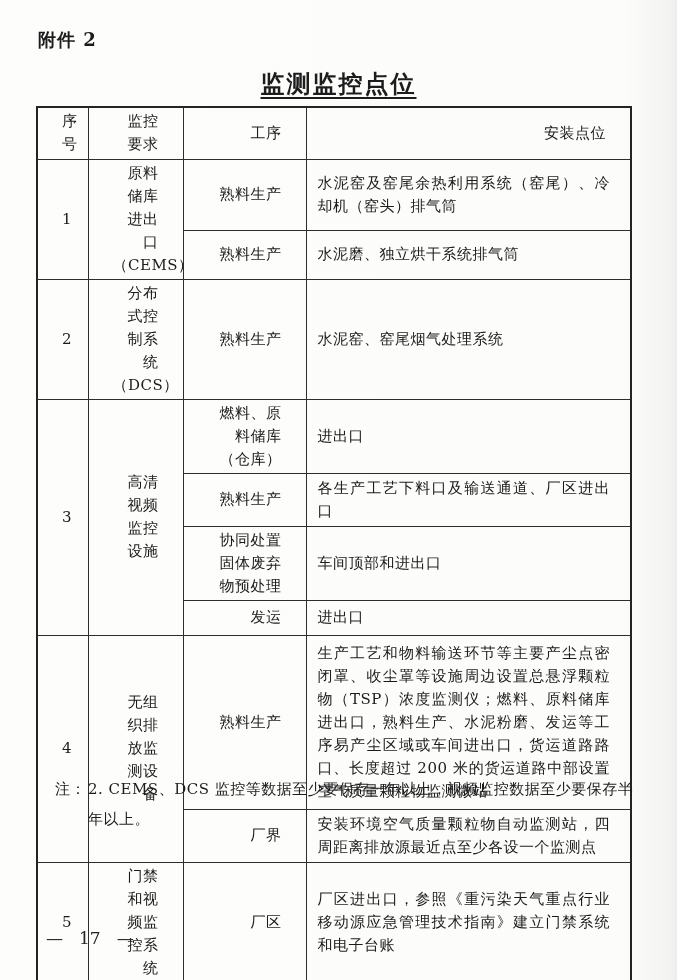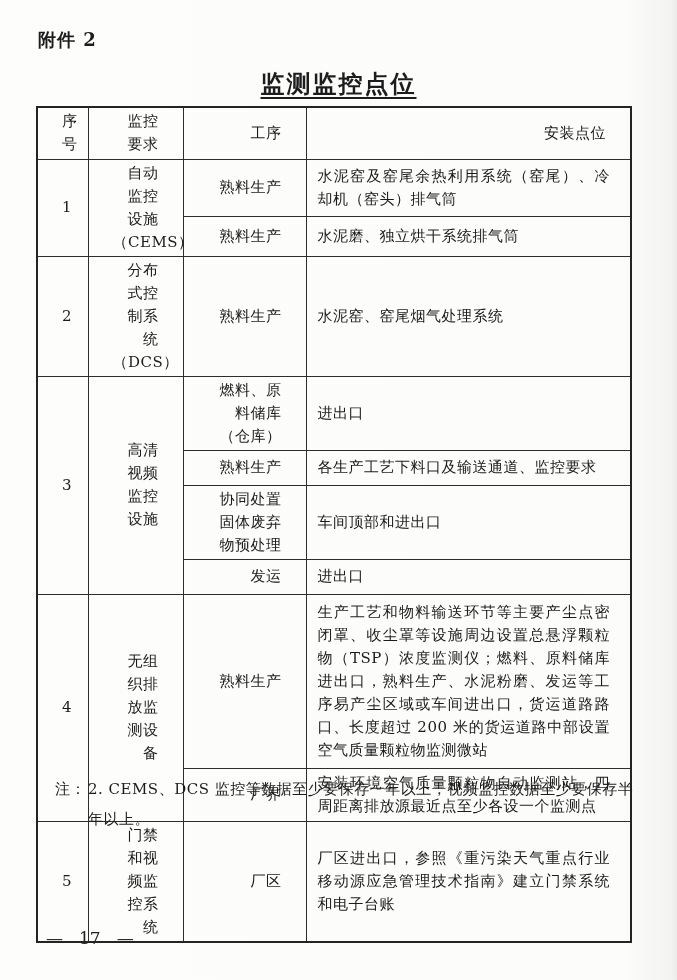--- a/index.html
+++ b/index.html
@@ -124,21 +124,21 @@
         <th>序号</th>
         <th>监控要求</th>
         <th>工序</th>
         <th>安装点位</th>
       </tr>
     </thead>
     <tbody>
 
       <tr class="rh44">
         <td rowspan="2">1</td>
-        <td rowspan="2">自动监控设施（CEMS）</td>
+        <td rowspan="2">原料储库进出口（CEMS）</td>
         <td>熟料生产</td>
         <td class="loc">水泥窑及窑尾余热利用系统（窑尾）、冷却机（窑头）排气筒</td>
       </tr>
       <tr class="rh36">
         <td>熟料生产</td>
         <td class="loc">水泥磨、独立烘干系统排气筒</td>
       </tr>
 
       <tr class="rh49">
         <td>2</td>
@@ -148,21 +148,21 @@
       </tr>
 
       <tr class="rh51">
         <td rowspan="4">3</td>
         <td rowspan="4">高清视频监控设施</td>
         <td>燃料、原料储库（仓库）</td>
         <td class="loc">进出口</td>
       </tr>
       <tr class="rh35">
         <td>熟料生产</td>
-        <td class="loc">各生产工艺下料口及输送通道、监控要求</td>
+        <td class="loc">各生产工艺下料口及输送通道、厂区进出口</td>
       </tr>
       <tr class="rh55">
         <td>协同处置固体废弃物预处理</td>
         <td class="loc">车间顶部和进出口</td>
       </tr>
       <tr class="rh35">
         <td>发运</td>
         <td class="loc">进出口</td>
       </tr>
 

